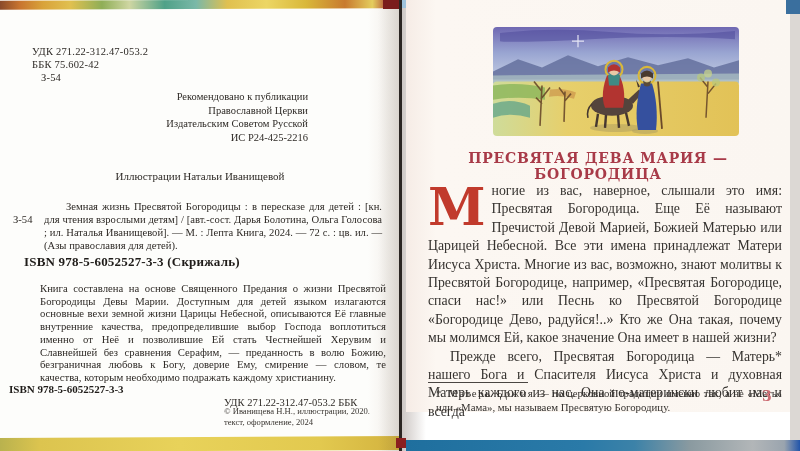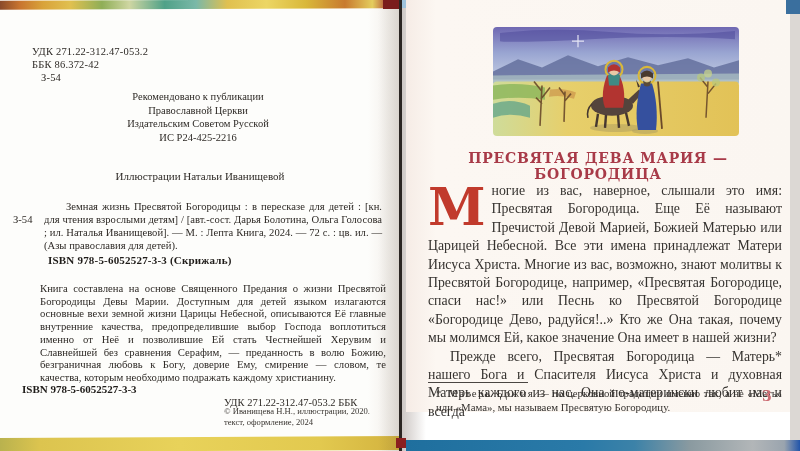--- a/index.html
+++ b/index.html
@@ -14,36 +14,36 @@
   .cover-edge-top { position:absolute; left:0; top:0; width:392px; height:9px;
     background:linear-gradient(90deg,#8a4a2a 0%,#c8742f 5%,#d9a33a 11%,#e0c050 18%,#8fae57 26%,#cfd6a2 33%,#4fa188 42%,#7ab8a8 50%,#e0c050 58%,#ecd664 68%,#d9b83a 78%,#c87a2f 88%,#e4cd5e 95%,#a52a2a 100%);
     transform:skewY(-0.25deg); }
   .cover-edge-bottom-left { position:absolute; left:0; top:437px; width:400px; height:14px;
     background:linear-gradient(90deg,#b9b24e 0%,#dcc44f 10%,#e8d25a 45%,#e2c94f 80%,#d3b23e 100%);
     transform:skewY(-0.3deg); }
 
   .udk-block { position:absolute; left:32px; top:45px; font-size:10.5px; line-height:13px; color:#2e2a26; letter-spacing:0.2px; }
   .udk-block .sign { padding-left:9px; }
 
-  .approval-block { position:absolute; left:88px; top:90px; width:220px; text-align:center;
+  .approval-block { position:absolute; left:88px; top:90px; width:220px; text-align:right;
     font-size:10.5px; line-height:13.5px; color:#2e2a26; }
 
   .illus-credit { position:absolute; left:60px; top:170px; width:280px; text-align:center;
     font-size:11px; color:#2e2a26; }
 
   .catalog-block { position:absolute; left:44px; top:200px; width:338px; font-size:10.6px; line-height:13px; color:#2e2a26; }
   .catalog-block .margin-sign { position:absolute; left:-31px; top:13px; }
   .catalog-block p { text-indent:22px; text-align:justify; }
 
-  .isbn-full { position:absolute; left:48px; top:254px; font-size:11px; color:#1f1c19; font-weight:bold; letter-spacing:0.2px; }
+  .isbn-full { position:absolute; left:24px; top:254px; font-size:13px; color:#1f1c19; font-weight:bold; letter-spacing:0.2px; }
 
   .annotation { position:absolute; left:40px; top:282px; width:346px;
     font-size:10.7px; line-height:12.7px; text-align:justify; color:#2e2a26; }
 
-  .bottom-isbn { position:absolute; left:22px; top:383px; font-size:11px; font-weight:bold; color:#1f1c19; }
+  .bottom-isbn { position:absolute; left:9px; top:383px; font-size:11px; font-weight:bold; color:#1f1c19; }
   .bottom-udk { position:absolute; left:224px; top:396px; font-size:10.5px; line-height:13px; color:#2e2a26; }
   .copyright { position:absolute; left:224px; top:406px; font-size:8.6px; line-height:10.5px; color:#3a3632; }
 
   
   .gutter-shadow-left { position:absolute; left:378px; top:0; width:21px; height:451px;
     background:linear-gradient(90deg, rgba(60,50,40,0) 0%, rgba(60,50,40,0.12) 100%); }
   .gutter-line { position:absolute; left:399px; top:0; width:3px; height:451px; background:#2b2522; }
   .gutter-shadow-right { position:absolute; left:402px; top:0; width:24px; height:451px;
     background:linear-gradient(90deg, rgba(90,70,60,0.30) 0%, rgba(90,70,60,0) 100%); }
   .gutter-top-red { position:absolute; left:383px; top:0; width:16px; height:9px; background:#7a1c1c; }
@@ -82,21 +82,21 @@
 </head>
 <body>
 
 <div id="spread">
 
   <div class="page-left">
     <div class="cover-edge-top"></div>
 
     <div class="udk-block">
       <div>УДК 271.22-312.47-053.2</div>
-      <div>ББК 86.372-42</div>
+      <div>ББК 75.602-42</div>
       <div class="sign">З-54</div>
     </div>
 
     <div class="approval-block">
       <div>Рекомендовано к публикации</div>
       <div>Православной Церкви</div>
       <div>Издательским Советом Русской</div>
       <div>ИС Р24-425-2216</div>
     </div>
 

